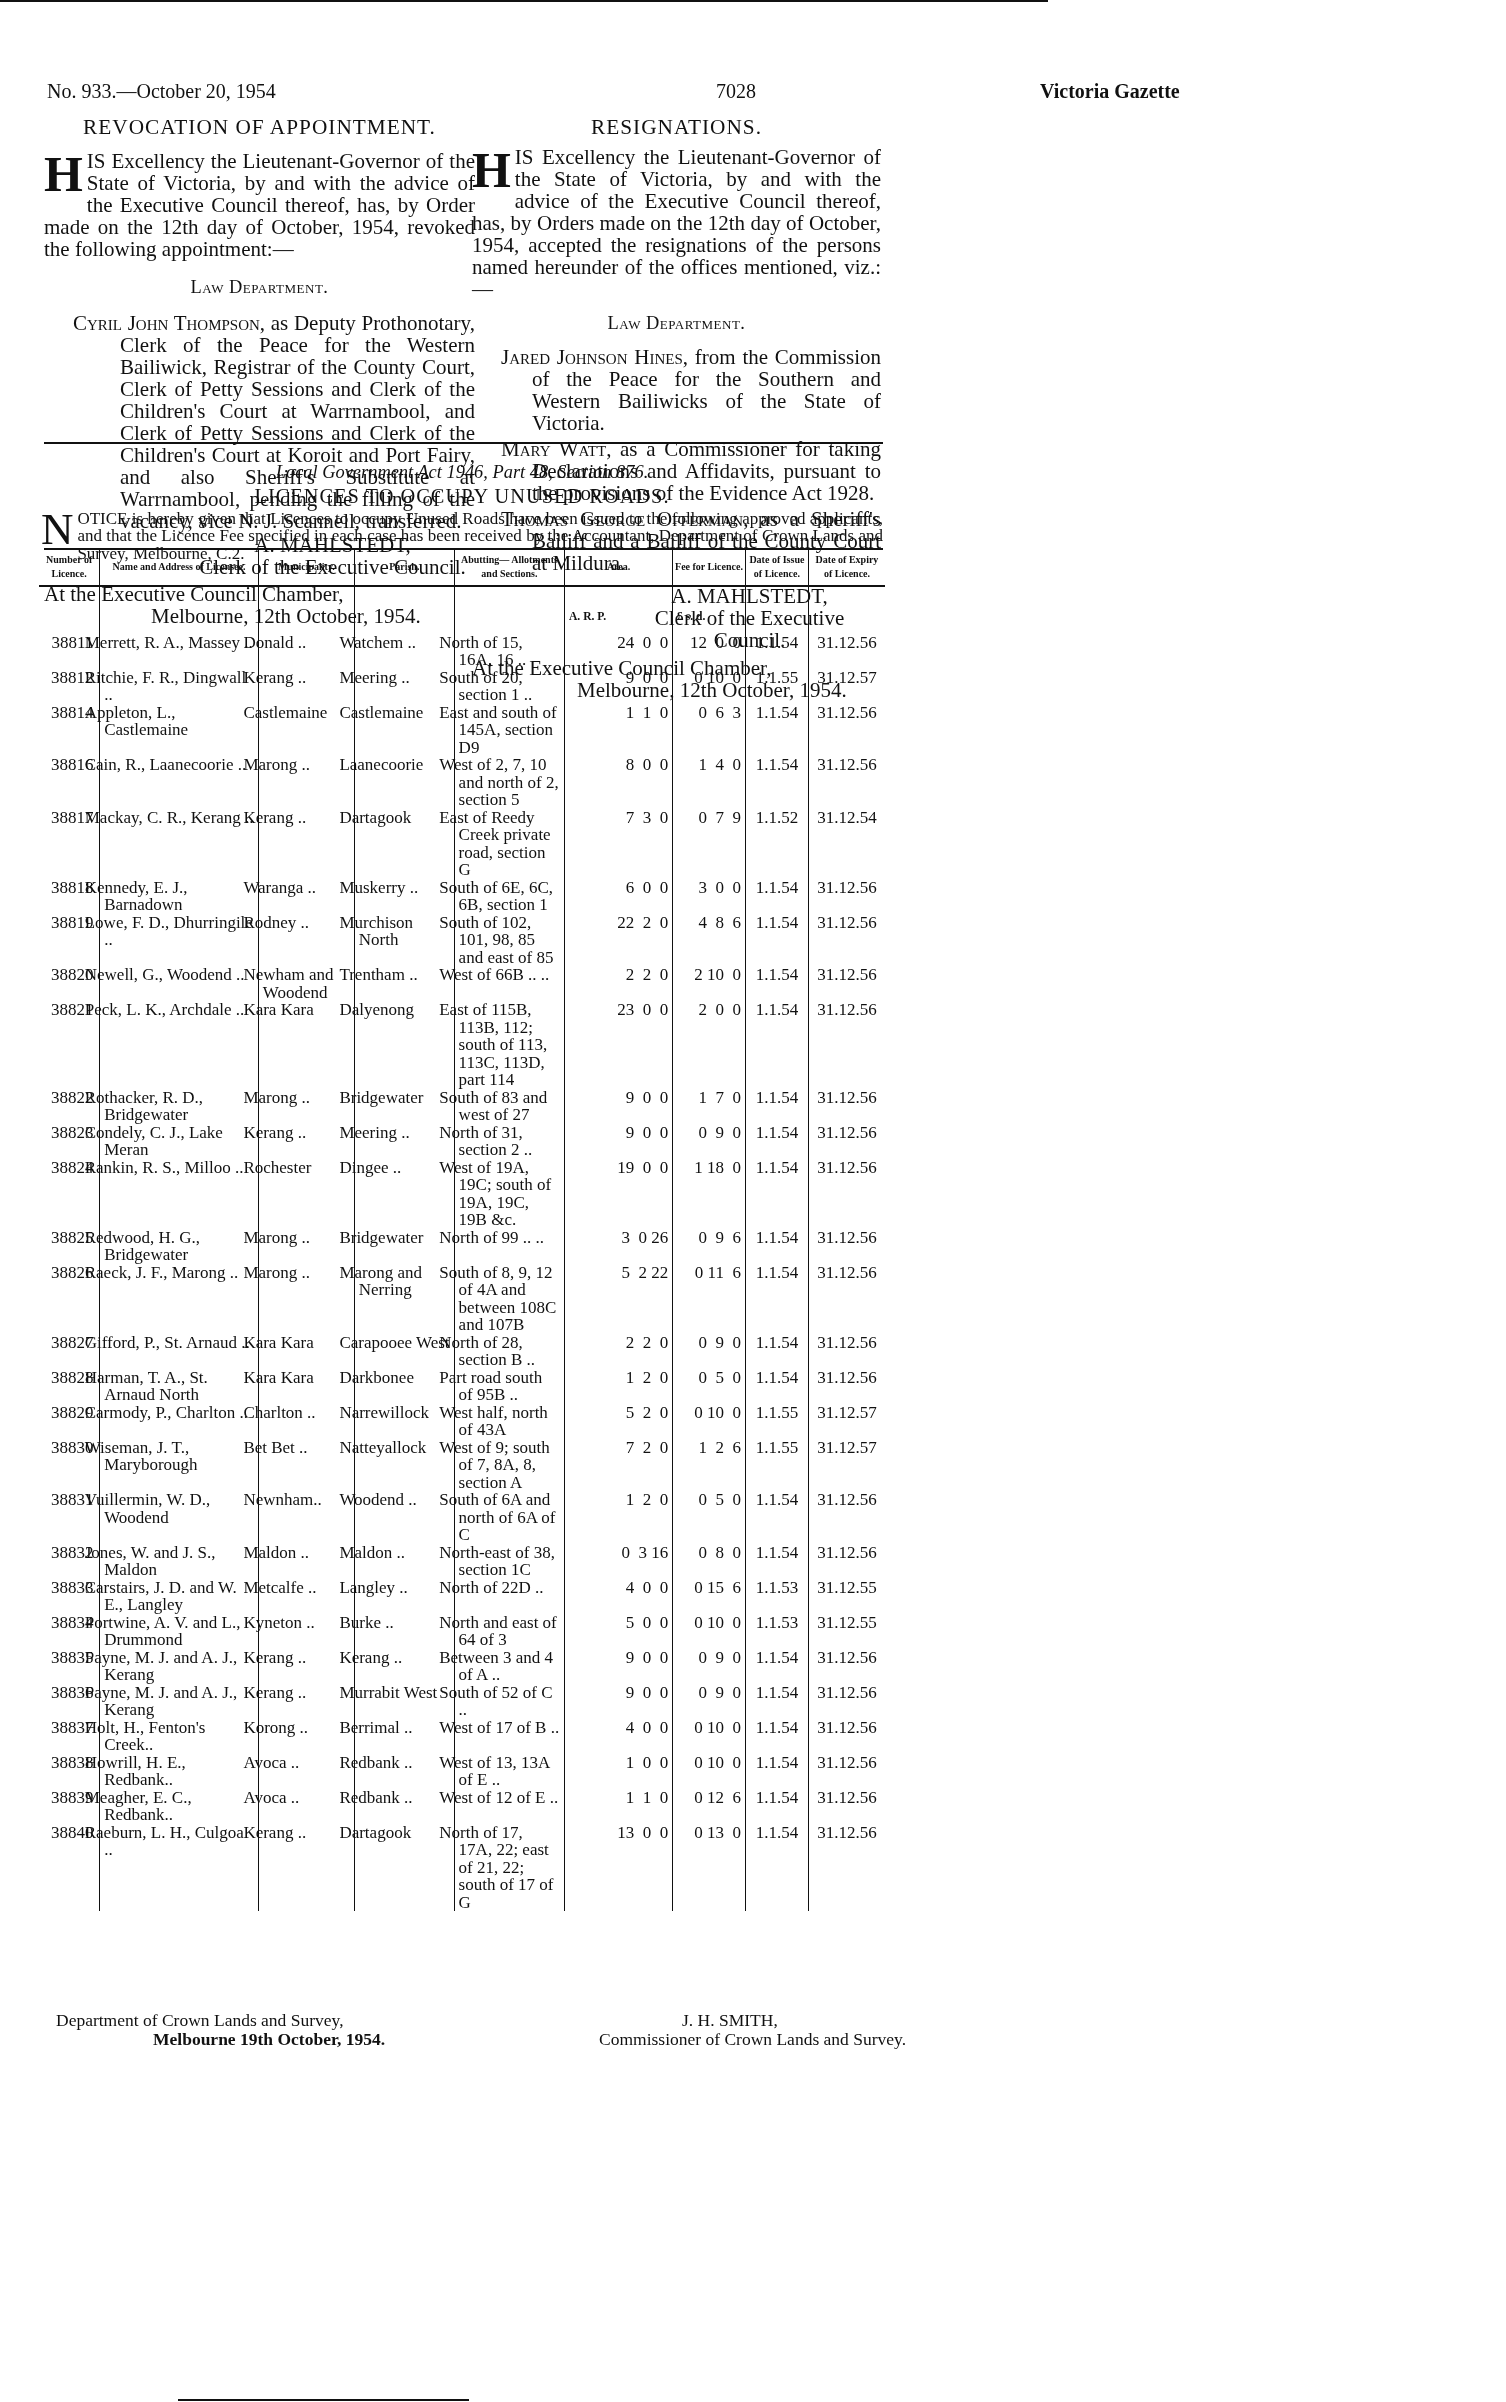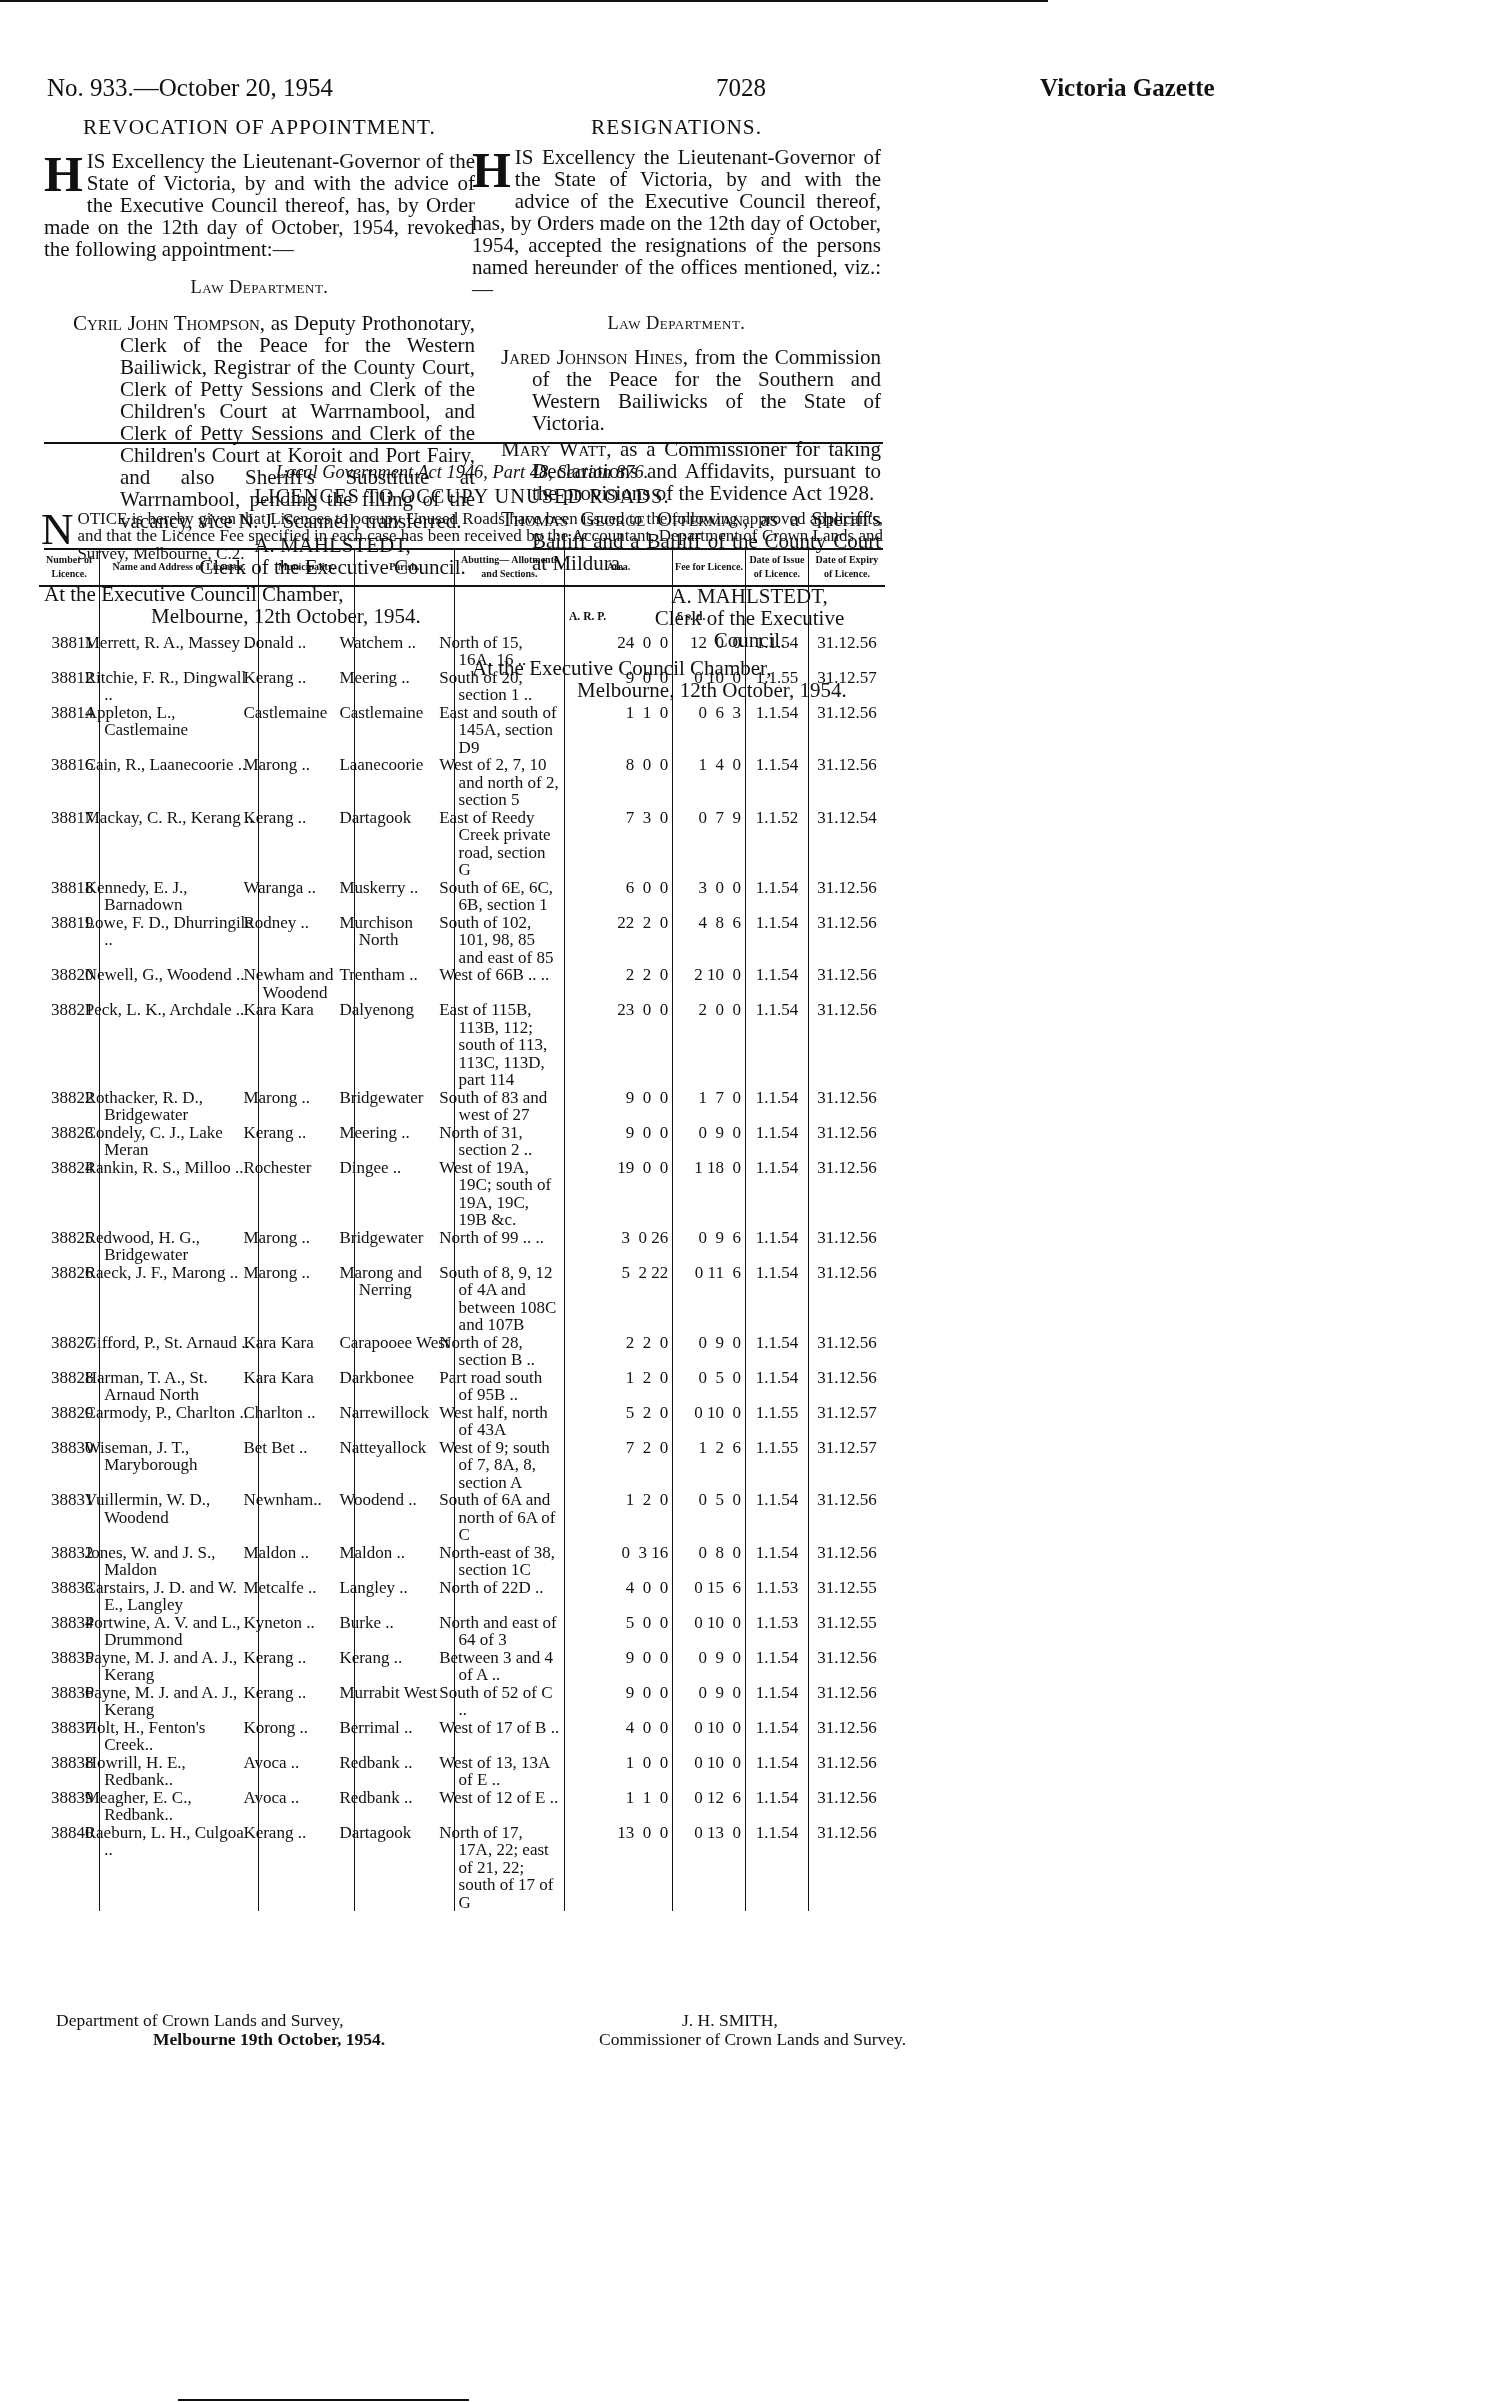--- a/index.html
+++ b/index.html
@@ -3,21 +3,21 @@
 <meta charset="utf-8">
 <style>
   html, body { margin: 0; padding: 0; background: #ffffff; }
   body {
     width: 1506px; height: 2403px; position: relative; overflow: hidden;
     font-family: "Liberation Serif", "DejaVu Serif", serif;
     color: #111111;
   }
   .abs { position: absolute; }
   .rule { position: absolute; background: #111; }
-  .running-head { font-size: 25px; top: 74px; }
+  .running-head { font-size: 20px; top: 80px; }
   .sec-title { font-size: 21.3px; letter-spacing: 1px; text-align: center; }
   .para { font-size: 21px; line-height: 22px; text-align: justify; }
   .dropcap { float: left; font-size: 50px; line-height: 41px; margin: 3.9px 3.9px 0 0; font-weight: bold; }
   .subhead { font-size: 18.4px; text-align: center; font-variant: small-caps; letter-spacing: 0.5px; }
   .entry { font-size: 21px; line-height: 22px; text-align: justify; padding-left: 58px; text-indent: -58px; }
   .entry .nm { font-variant: small-caps; }
   .sig { font-size: 21px; line-height: 22px; }
   .notice-title { font-size: 18.4px; font-style: italic; text-align: center; }
   .notice-head { font-size: 20.4px; text-align: center; letter-spacing: 1px; }
   .notice { font-size: 17px; line-height: 17.5px; text-align: justify; }

